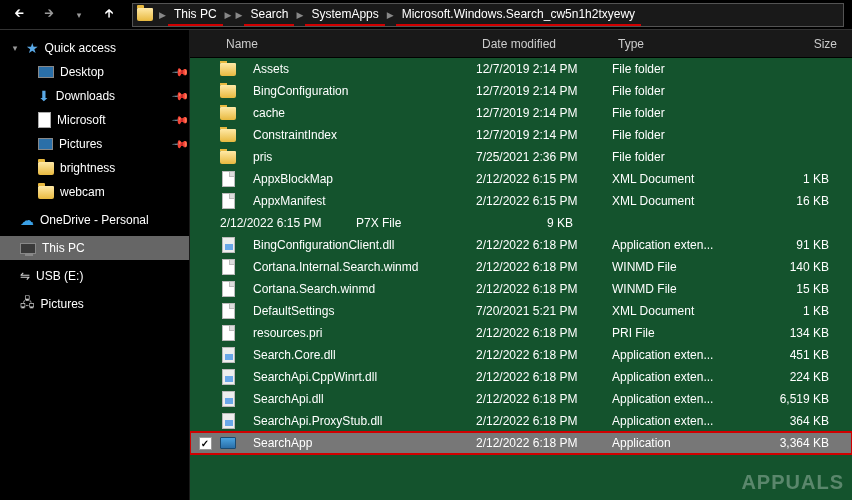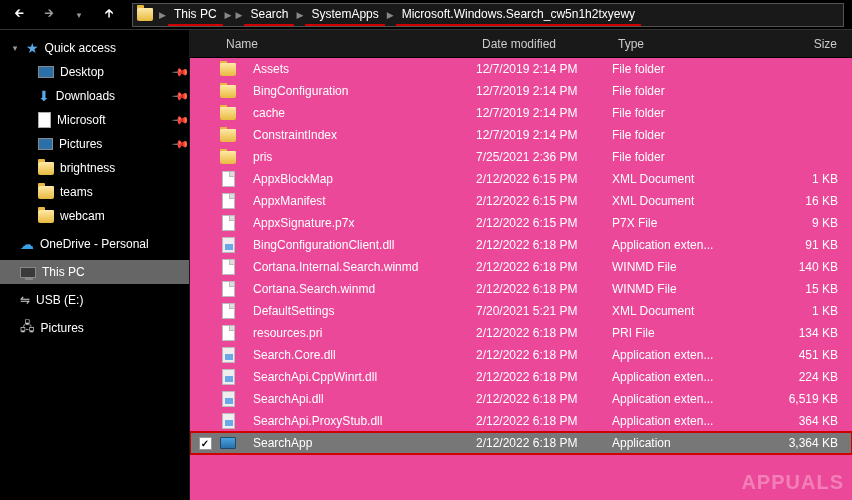--- a/index.html
+++ b/index.html
@@ -19,39 +19,39 @@
 .main { display: flex; height: calc(100% - 30px); }
 .sidebar { width: 190px; background: #000; border-right: 1px solid #1a1a1a; padding: 6px 0; overflow-y: auto; }
 .sb-group { margin-bottom: 4px; }
 .sb-item { display: flex; align-items: center; height: 24px; padding-left: 10px; gap: 6px; color: #fff; }
 .sb-item.child { padding-left: 38px; position: relative; }
 .sb-item.selected { background: #666666; }
 .sb-expand { position: absolute; left: 4px; width:10px; text-align:center; color: #999; font-size: 9px; }
 .sb-label { flex: 1; white-space: nowrap; overflow: hidden; }
 .pin { color: #888; font-size: 11px; transform: rotate(45deg); width:16px; text-align:center; }
 
-.content { flex: 1; background: #ec4899; display: flex; flex-direction: column; }
+.content { flex: 1; background: #14532d; display: flex; flex-direction: column; }
 .cols { display: flex; height: 28px; border-bottom: 1px solid #000; align-items: center; color: #ccc; background:#191919; }
 .col { padding: 0 6px; border-right: 1px solid transparent; height:100%; display:flex; align-items:center; }
 .col.chk { width: 30px; justify-content:center; }
 .col.name { flex: 1; }
 .col.date { width: 136px; }
 .col.type { width: 120px; }
 .col.size { width: 120px; text-align: left; justify-content: flex-end; padding-right:14px; }
 
 .rows { flex: 1; overflow-y: auto; }
 .row { display: flex; height: 22px; align-items: center; color: #fff; }
 .row.selected { background: #777777; }
 .row.hlbox { outline: 2px solid #d00000; outline-offset: -1px; }
 .c-chk { width: 30px; display:flex; justify-content:center; }
 .chkbox { width: 13px; height: 13px; border: 1px solid #999; background:#fff; display:flex; align-items:center; justify-content:center; color:#000; font-size:10px; font-weight:bold; }
 .c-name { flex: 1; display: flex; align-items: center; gap: 17px; white-space: nowrap; overflow:hidden; }
 .c-date { width: 136px; white-space: nowrap; }
 .c-type { width: 120px; white-space: nowrap; overflow:hidden; text-overflow: ellipsis; }
-.c-size { width: 120px; text-align: right; padding-right: 14px; white-space: nowrap; }
+.c-size { width: 120px; text-align: right; padding-right: 23px; white-space: nowrap; }
 .fi { width: 16px; height: 16px; display:inline-flex; align-items:center; justify-content:center; }
 
 .ico-folder { width:16px; height:13px; background: linear-gradient(#ffe9a6, #e8b93f); border-radius: 1px 1px 2px 2px; position:relative; }
 .ico-folder::before { content:""; position:absolute; top:-3px; left:0; width:7px; height:3px; background:#e8b93f; border-radius:1px 1px 0 0; }
 .ico-file { width:13px; height:16px; background:#fff; border:1px solid #bbb; position:relative; }
 .ico-file::before { content:""; position:absolute; top:0; right:0; width:4px; height:4px; background:#ddd; border-left:1px solid #bbb; border-bottom:1px solid #bbb; }
 .ico-dll { width:13px; height:16px; background:#eee; border:1px solid #bbb; position:relative; }
 .ico-dll::after { content:""; position:absolute; bottom:2px; left:2px; width:8px; height:6px; background:#6aa8e8; }
 .ico-app { width:16px; height:12px; background: linear-gradient(#4aa3df,#2a6fa8); border:1px solid #1a4a70; border-radius:1px; }
 
@@ -124,24 +124,20 @@
             <span class="ico-pic"></span>
             <span class="sb-label">Pictures</span>
             <span class="pin">📌</span>
           </div>
           <div class="sb-item child">
             <span class="ico-folder"></span>
             <span class="sb-label">brightness</span>
           </div>
           <div class="sb-item child">
             <span class="ico-folder"></span>
-            <span class="sb-label">teams</span>
-          </div>
-          <div class="sb-item child">
-            <span class="ico-folder"></span>
             <span class="sb-label">webcam</span>
           </div>
         </div>
     </div>
     <div class="sb-group">
       <div class="sb-item" style="padding-left:20px">
         <span class="ico-onedrive">☁</span>
         <span class="sb-label">OneDrive - Personal</span>
       </div>
     </div>
@@ -253,26 +249,20 @@
               <span class="ico-file"></span>
             </span>
             <span>AppxManifest</span>
           </div>
           <div class="c-date">2/12/2022 6:15 PM</div>
           <div class="c-type">XML Document</div>
           <div class="c-size">16 KB</div>
         </div>
         <div class="row">
           <div class="c-chk"></div>
-          <div class="c-name">
-            <span class="fi">
-              <span class="ico-file"></span>
-            </span>
-            <span>AppxSignature.p7x</span>
-          </div>
           <div class="c-date">2/12/2022 6:15 PM</div>
           <div class="c-type">P7X File</div>
           <div class="c-size">9 KB</div>
         </div>
         <div class="row">
           <div class="c-chk"></div>
           <div class="c-name">
             <span class="fi">
               <span class="ico-dll"></span>
             </span>

